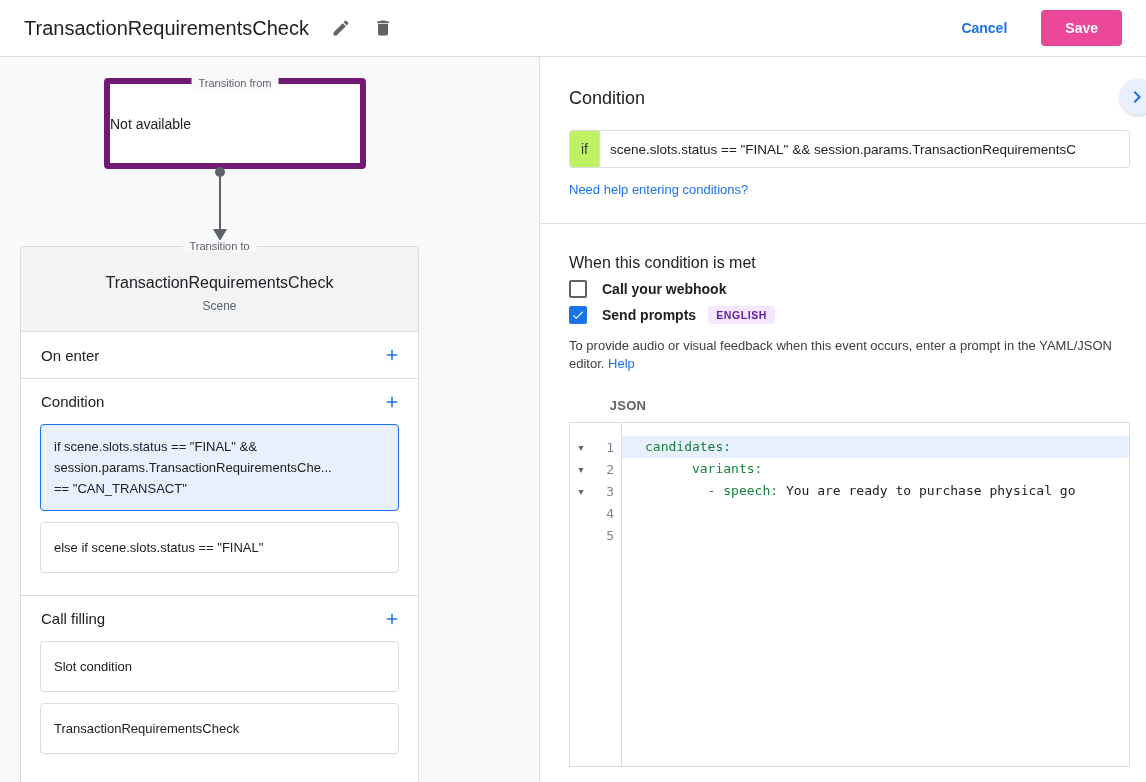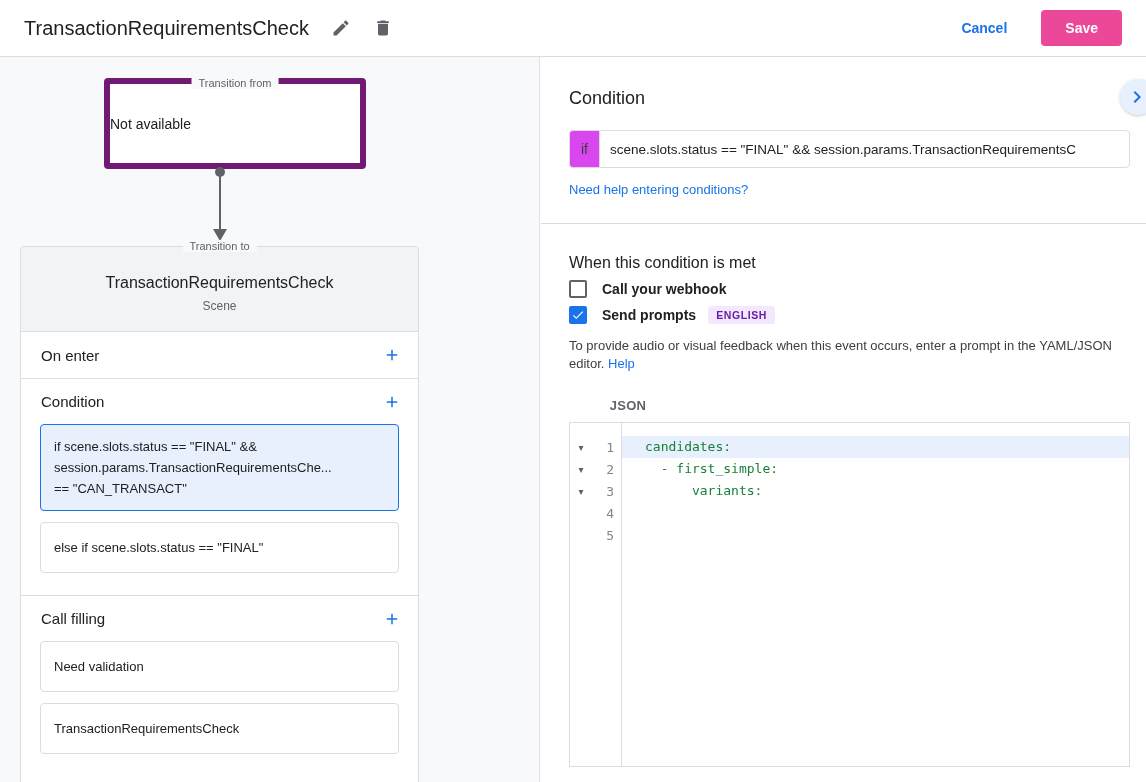--- a/index.html
+++ b/index.html
@@ -79,21 +79,21 @@
   }
   .chevron-btn {
     position: absolute; top: 22px; right: -10px; width: 36px; height: 36px;
     border-radius: 50%; background: #e8f0fe; display: flex; align-items: center;
     padding-left: 5px; cursor: pointer; box-shadow: 0 1px 3px rgba(60,64,67,.25);
   }
   .panel-title { margin-top: 31px; font-size: 18px; font-weight: 400; color: #202124; }
 
   .cond-row { margin-top: 21px; display: flex; height: 38px; }
   .if-chip {
-    width: 30px; background: #d946ef; border: 1px solid #dadce0; border-right: none;
+    width: 30px; background: #bef264; border: 1px solid #dadce0; border-right: none;
     border-radius: 4px 0 0 4px; display: flex; align-items: center; justify-content: center;
     font-size: 14px; color: #3c4043;
   }
   .cond-input {
     flex: 1; border: 1px solid #dadce0; border-radius: 0 4px 4px 0;
     font-family: "Liberation Sans", sans-serif; font-size: 13.5px; color: #202124;
     padding: 0 10px; outline: none; background: #fff; min-width: 0;
   }
   .help-link { margin-top: 14px; font-size: 13px; color: #1a73e8; cursor: pointer; }
   .hdivider { margin: 26px -16px 0 -28px; border-top: 1px solid #dadce0; }
@@ -217,21 +217,21 @@
       <div class="section last">
         <div class="card-row no-border">
           <span class="row-label">Call filling</span>
           <span class="plus-btn">
             <svg width="18" height="18" viewBox="0 0 24 24">
                 <path fill="#1a73e8" d="M19 13h-6v6h-2v-6H5v-2h6V5h2v6h6v2z"></path>
               </svg>
           </span>
         </div>
         <div class="cond-box">
-          <div>Need validation</div>
+          <div>Slot condition</div>
         </div>
         <div class="cond-box">
           <div>TransactionRequirementsCheck</div>
         </div>
       </div>
     </div>
   </div>
 
   <div class="right-panel">
 
@@ -296,19 +296,19 @@
           <span class="fold"></span>
           <span class="num">4</span>
         </div>
         <div class="gline">
           <span class="fold"></span>
           <span class="num">5</span>
         </div>
       </div>
       <div class="codecol">
         <div class="cline hl"><span class="ypunct"></span><span class="ykey">candidates:</span><span class="yval"></span></div>
-        <div class="cline"><span class="ypunct">  - </span><span class="ykey">first_simple:</span><span class="yval"></span></div>
         <div class="cline"><span class="ypunct">      </span><span class="ykey">variants:</span><span class="yval"></span></div>
+        <div class="cline"><span class="ypunct">        - </span><span class="ykey">speech:</span><span class="yval"> You are ready to purchase physical go</span></div>
         <div class="cline"><span class="ypunct"></span><span class="ykey"></span><span class="yval"></span></div>
       </div>
     </div>
   </div>
 </div>
 
 </body></html>

